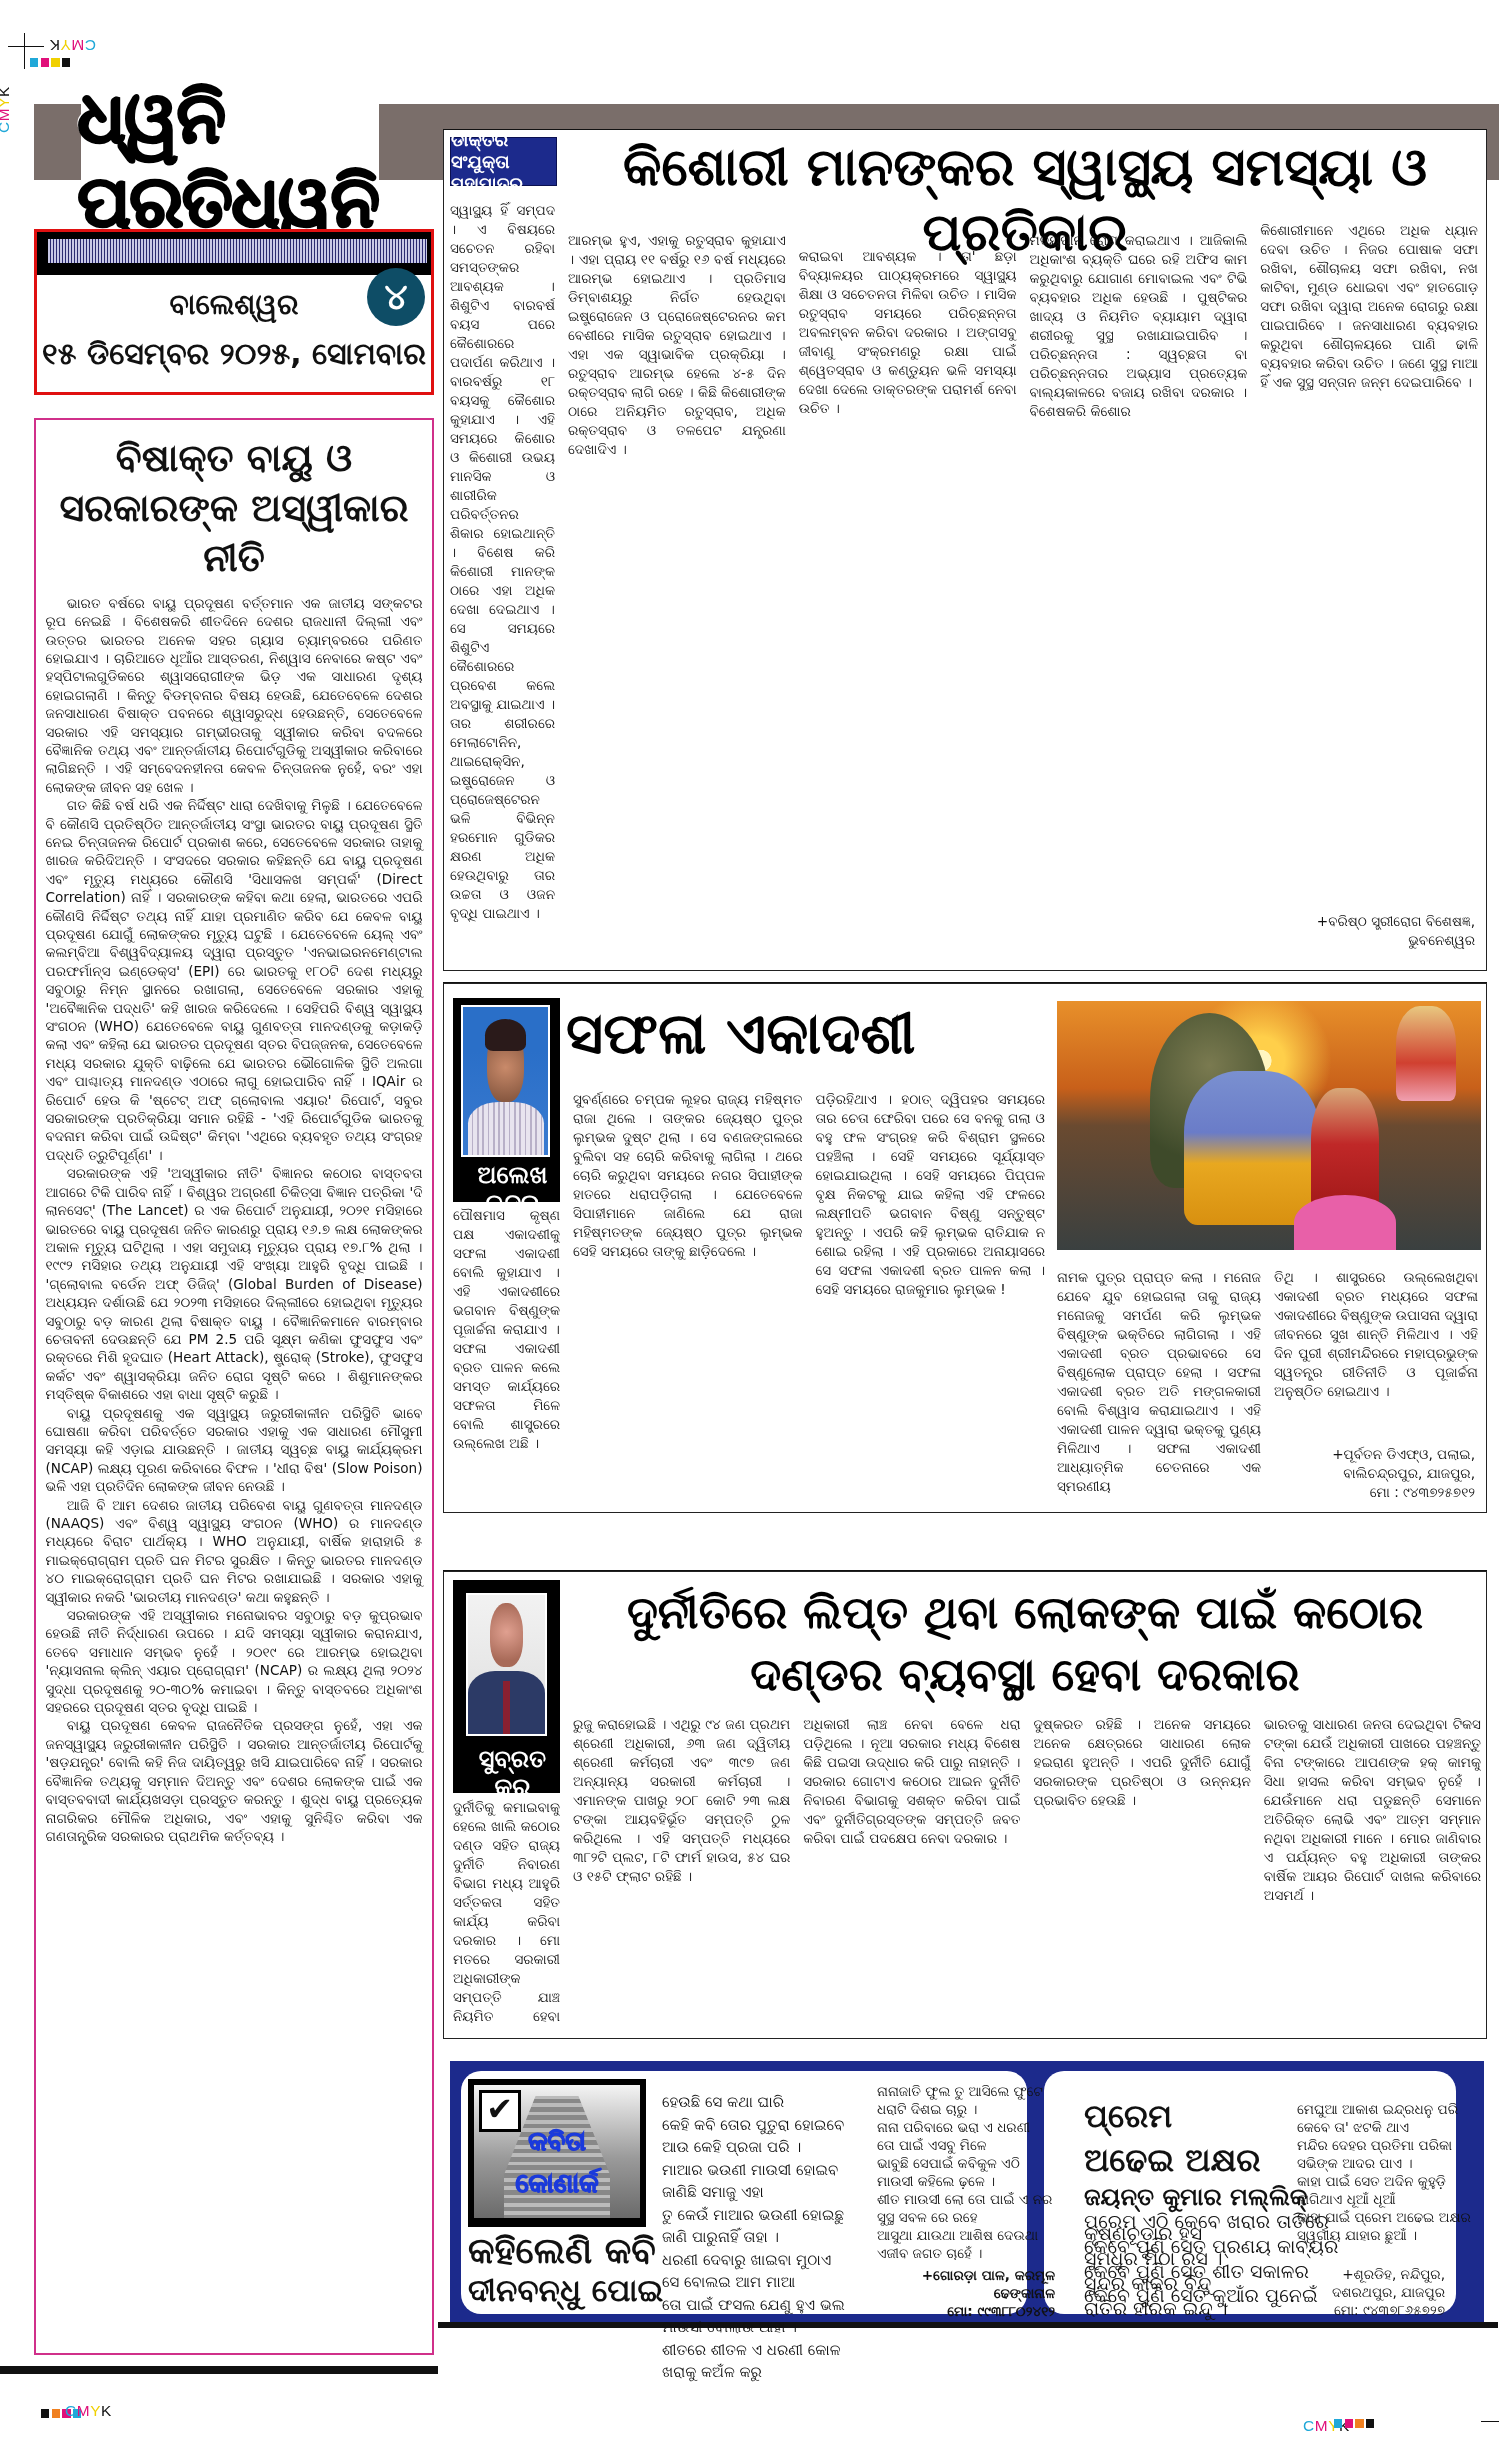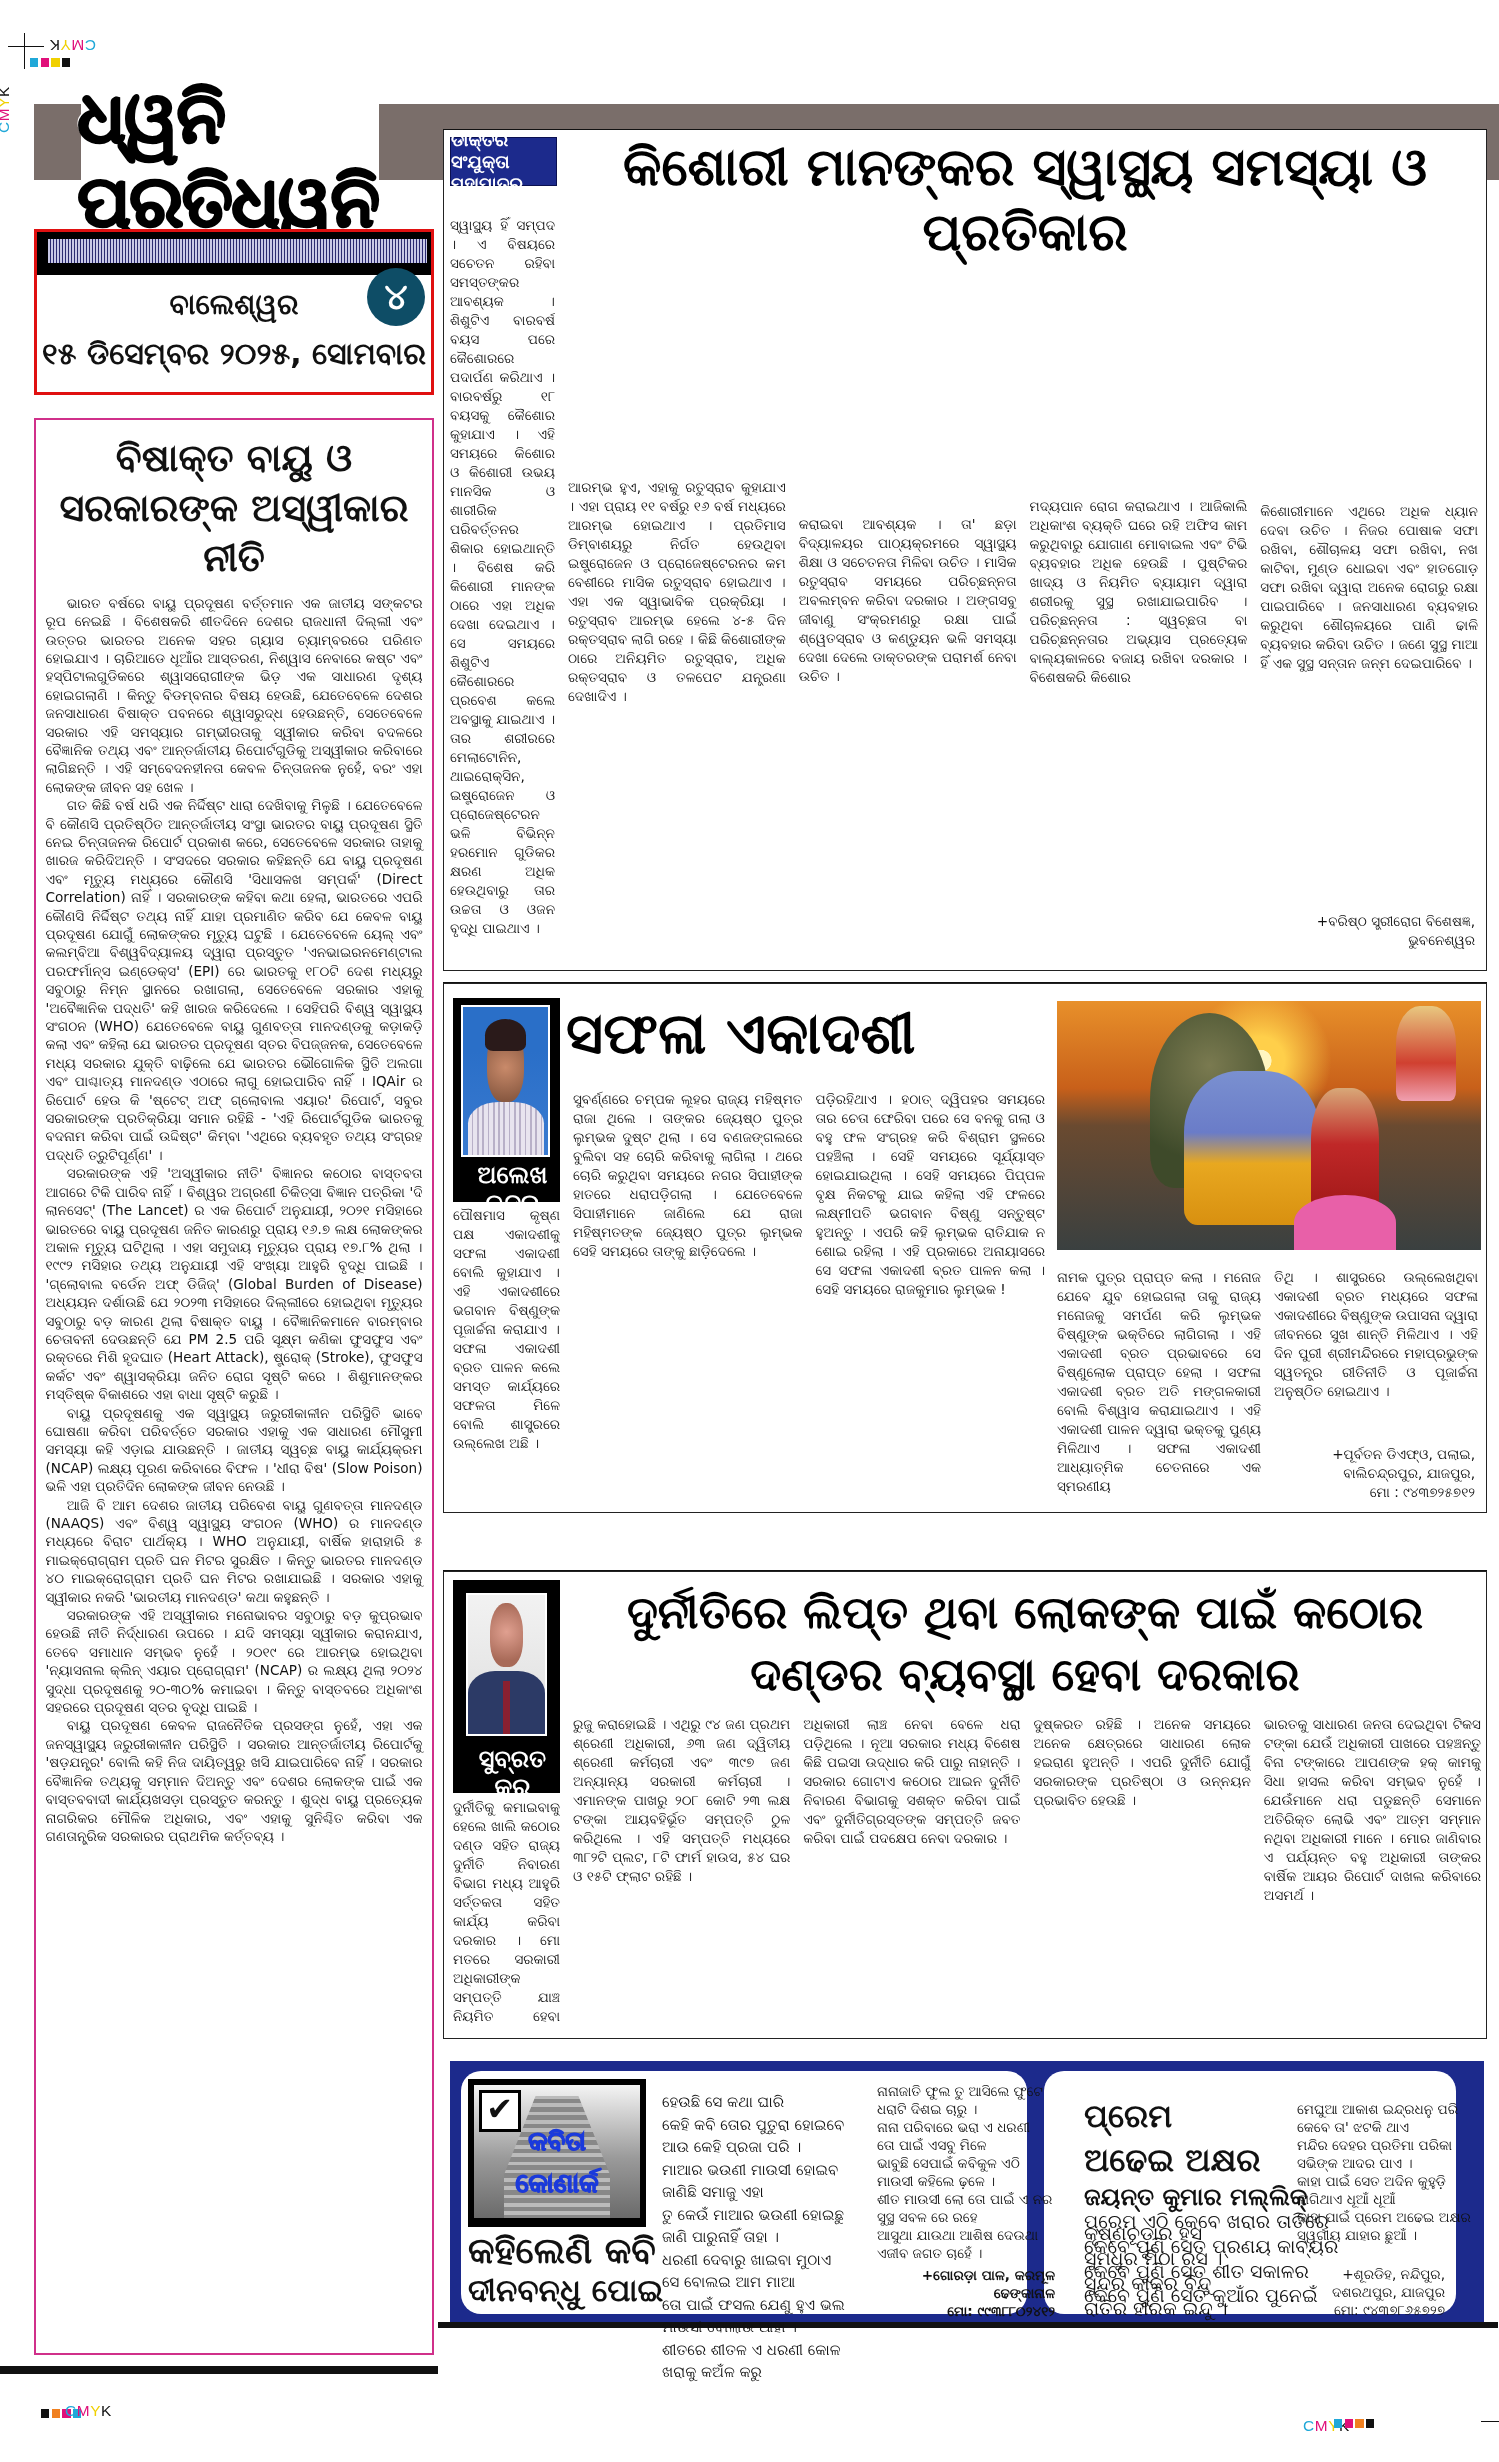--- a/index.html
+++ b/index.html
@@ -97,21 +97,21 @@
     <p>ବାୟୁ ପ୍ରଦୂଷଣ କେବଳ ରାଜନୈତିକ ପ୍ରସଙ୍ଗ ନୁହେଁ, ଏହା ଏକ ଜନସ୍ୱାସ୍ଥ୍ୟ ଜରୁରୀକାଳୀନ ପରିସ୍ଥିତି । ସରକାର ଆନ୍ତର୍ଜାତୀୟ ରିପୋର୍ଟକୁ 'ଷଡ଼ଯନ୍ତ୍ର' ବୋଲି କହି ନିଜ ଦାୟିତ୍ୱରୁ ଖସି ଯାଇପାରିବେ ନାହିଁ । ସରକାର ବୈଜ୍ଞାନିକ ତଥ୍ୟକୁ ସମ୍ମାନ ଦିଅନ୍ତୁ ଏବଂ ଦେଶର ଲୋକଙ୍କ ପାଇଁ ଏକ ବାସ୍ତବବାଦୀ କାର୍ଯ୍ୟଖସଡ଼ା ପ୍ରସ୍ତୁତ କରନ୍ତୁ । ଶୁଦ୍ଧ ବାୟୁ ପ୍ରତ୍ୟେକ ନାଗରିକର ମୌଳିକ ଅଧିକାର, ଏବଂ ଏହାକୁ ସୁନିଶ୍ଚିତ କରିବା ଏକ ଗଣତାନ୍ତ୍ରିକ ସରକାରର ପ୍ରାଥମିକ କର୍ତ୍ତବ୍ୟ ।</p>
   </div>
 </div>
 <div class="bottom-rule" style="left:0;top:2366px;width:438px;"></div>
 
 <div class="box-top-rule" style="left:443px;top:129px;width:1044px;height:1.8px;"></div>
 <div class="box" style="left:443px;top:130px;width:1044px;height:841px;border-top:none;">
 </div>
 <div class="author-tag">ଡାକ୍ତର ସଂଯୁକ୍ତା ମହାପାତ୍ର</div>
 <div class="headline" style="left:569px;top:135px;width:912px;font-size:52px;line-height:65px;">କିଶୋରୀ ମାନଙ୍କର ସ୍ୱାସ୍ଥ୍ୟ ସମସ୍ୟା ଓ ପ୍ରତିକାର</div>
-<div class="cols" style="left:450px;top:201px;width:1028px;height:752px;align-items:center;">
+<div class="cols" style="left:450px;top:201px;width:1028px;height:752px;">
   <div class="col" style="flex:0 0 105px;">ସ୍ୱାସ୍ଥ୍ୟ ହିଁ ସମ୍ପଦ । ଏ ବିଷୟରେ ସଚେତନ ରହିବା ସମସ୍ତଙ୍କର ଆବଶ୍ୟକ । ଶିଶୁଟିଏ ବାରବର୍ଷ ବୟସ ପରେ କୈଶୋରରେ ପଦାର୍ପଣ କରିଥାଏ । ବାରବର୍ଷରୁ ୧୮ ବୟସକୁ କୈଶୋର କୁହାଯାଏ । ଏହି ସମୟରେ କିଶୋର ଓ କିଶୋରୀ ଉଭୟ ମାନସିକ ଓ ଶାରୀରିକ ପରିବର୍ତ୍ତନର ଶିକାର ହୋଇଥାନ୍ତି । ବିଶେଷ କରି କିଶୋରୀ ମାନଙ୍କ ଠାରେ ଏହା ଅଧିକ ଦେଖା ଦେଇଥାଏ । ସେ ସମୟରେ ଶିଶୁଟିଏ କୈଶୋରରେ ପ୍ରବେଶ କଲେ ଅବସ୍ଥାକୁ ଯାଇଥାଏ । ତାର ଶରୀରରେ ମେଲାଟୋନିନ, ଥାଇରୋକ୍ସିନ, ଇଷ୍ଟ୍ରୋଜେନ ଓ ପ୍ରୋଜେଷ୍ଟେରନ ଭଳି ବିଭିନ୍ନ ହରମୋନ ଗୁଡିକର କ୍ଷରଣ ଅଧିକ ହେଉଥିବାରୁ ତାର ଉଚ୍ଚତା ଓ ଓଜନ ବୃଦ୍ଧି ପାଇଥାଏ ।</div>
   <div class="col" style="margin-top:30px;">ଆରମ୍ଭ ହୁଏ, ଏହାକୁ ରତୁସ୍ରାବ କୁହାଯାଏ । ଏହା ପ୍ରାୟ ୧୧ ବର୍ଷରୁ ୧୬ ବର୍ଷ ମଧ୍ୟରେ ଆରମ୍ଭ ହୋଇଥାଏ । ପ୍ରତିମାସ ଡିମ୍ବାଶୟରୁ ନିର୍ଗତ ହେଉଥିବା ଇଷ୍ଟ୍ରୋଜେନ ଓ ପ୍ରୋଜେଷ୍ଟେରନର କମ ବେଶୀରେ ମାସିକ ରତୁସ୍ରାବ ହୋଇଥାଏ । ଏହା ଏକ ସ୍ୱାଭାବିକ ପ୍ରକ୍ରିୟା । ରତୁସ୍ରାବ ଆରମ୍ଭ ହେଲେ ୪-୫ ଦିନ ରକ୍ତସ୍ରାବ ଲାଗି ରହେ । କିଛି କିଶୋରୀଙ୍କ ଠାରେ ଅନିୟମିତ ରତୁସ୍ରାବ, ଅଧିକ ରକ୍ତସ୍ରାବ ଓ ତଳପେଟ ଯନ୍ତ୍ରଣା ଦେଖାଦିଏ ।</div>
   <div class="col" style="margin-top:46px;">କରାଇବା ଆବଶ୍ୟକ । ତା' ଛଡ଼ା ବିଦ୍ୟାଳୟର ପାଠ୍ୟକ୍ରମରେ ସ୍ୱାସ୍ଥ୍ୟ ଶିକ୍ଷା ଓ ସଚେତନତା ମିଳିବା ଉଚିତ । ମାସିକ ରତୁସ୍ରାବ ସମୟରେ ପରିଚ୍ଛନ୍ନତା ଅବଲମ୍ବନ କରିବା ଦରକାର । ଅଙ୍ଗସବୁ ଜୀବାଣୁ ସଂକ୍ରମଣରୁ ରକ୍ଷା ପାଇଁ ଶ୍ୱେତସ୍ରାବ ଓ କଣ୍ଡୁୟନ ଭଳି ସମସ୍ୟା ଦେଖା ଦେଲେ ଡାକ୍ତରଙ୍କ ପରାମର୍ଶ ନେବା ଉଚିତ ।</div>
   <div class="col" style="margin-top:30px;">ମଦ୍ୟପାନ ରୋଗ କରାଇଥାଏ । ଆଜିକାଲି ଅଧିକାଂଶ ବ୍ୟକ୍ତି ଘରେ ରହି ଅଫିସ କାମ କରୁଥିବାରୁ ଯୋଗାଣ ମୋବାଇଲ ଏବଂ ଟିଭି ବ୍ୟବହାର ଅଧିକ ହେଉଛି । ପୁଷ୍ଟିକର ଖାଦ୍ୟ ଓ ନିୟମିତ ବ୍ୟାୟାମ ଦ୍ୱାରା ଶରୀରକୁ ସୁସ୍ଥ ରଖାଯାଇପାରିବ । ପରିଚ୍ଛନ୍ନତା : ସ୍ୱଚ୍ଛତା ବା ପରିଚ୍ଛନ୍ନତାର ଅଭ୍ୟାସ ପ୍ରତ୍ୟେକ ବାଲ୍ୟକାଳରେ ବଜାୟ ରଖିବା ଦରକାର । ବିଶେଷକରି କିଶୋର</div>
   <div class="col" style="margin-top:20px;">କିଶୋରୀମାନେ ଏଥିରେ ଅଧିକ ଧ୍ୟାନ ଦେବା ଉଚିତ । ନିଜର ପୋଷାକ ସଫା ରଖିବା, ଶୌଚାଳୟ ସଫା ରଖିବା, ନଖ କାଟିବା, ମୁଣ୍ଡ ଧୋଇବା ଏବଂ ହାତଗୋଡ଼ ସଫା ରଖିବା ଦ୍ୱାରା ଅନେକ ରୋଗରୁ ରକ୍ଷା ପାଇପାରିବେ । ଜନସାଧାରଣ ବ୍ୟବହାର କରୁଥିବା ଶୌଚାଳୟରେ ପାଣି ଢାଳି ବ୍ୟବହାର କରିବା ଉଚିତ । ଜଣେ ସୁସ୍ଥ ମାଆ ହିଁ ଏକ ସୁସ୍ଥ ସନ୍ତାନ ଜନ୍ମ ଦେଇପାରିବେ ।</div>
 </div>
 <div class="abs byline-right" style="left:1303px;top:912px;width:172px;font-size:13.6px;line-height:19px;">
   <div>+ବରିଷ୍ଠ ସ୍ତ୍ରୀରୋଗ ବିଶେଷଜ୍ଞ,</div>
   <div>ଭୁବନେଶ୍ୱର</div>
 </div>

